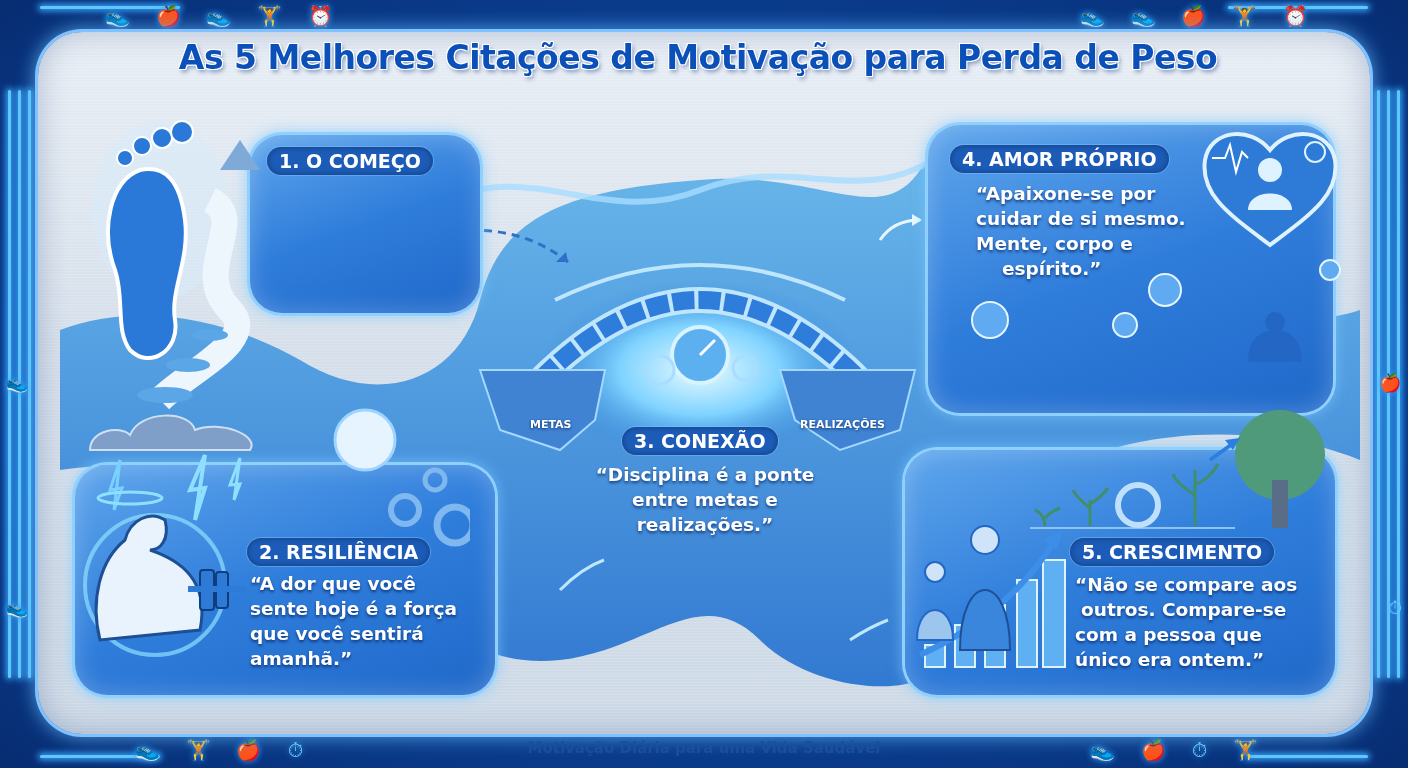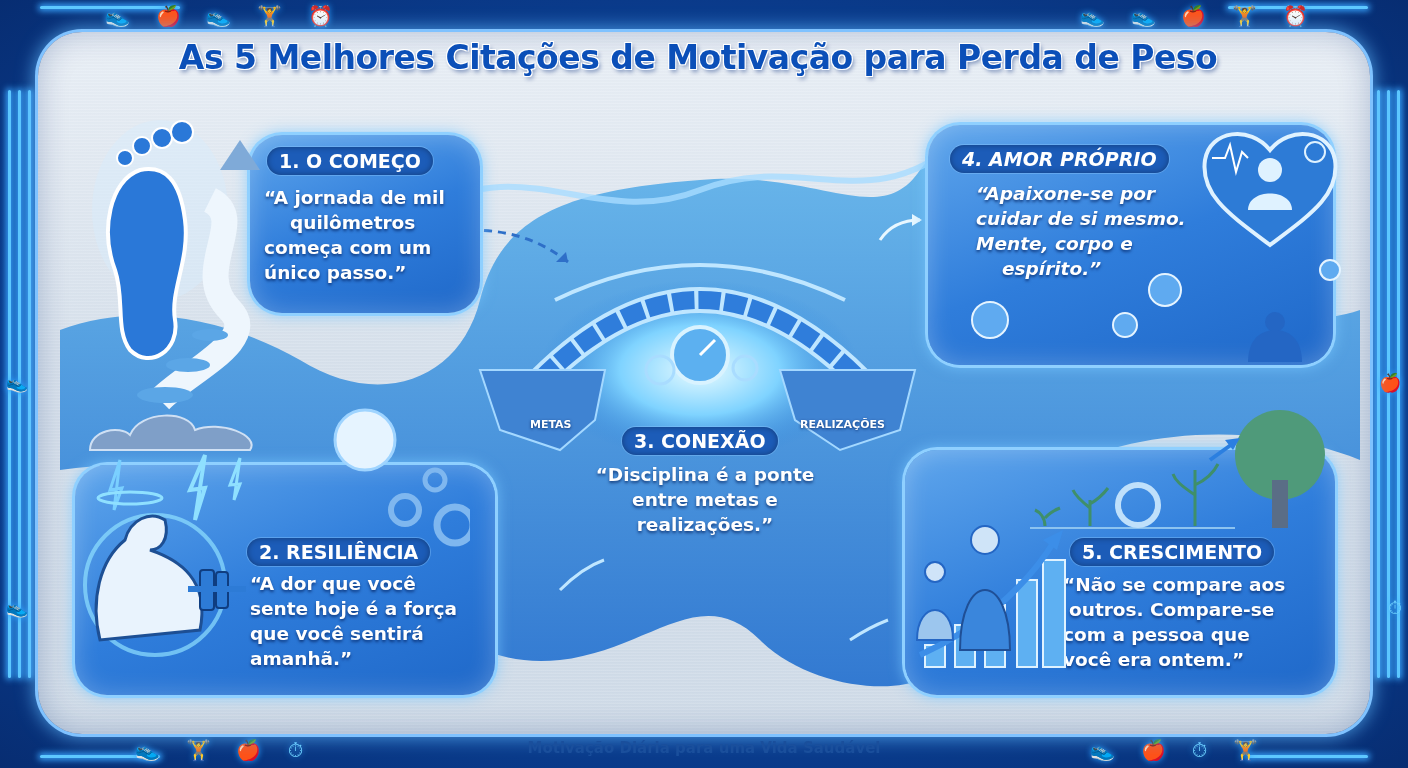--- a/index.html
+++ b/index.html
@@ -152,26 +152,20 @@
   <path d="M880 240 C 890 225, 905 220, 920 220" stroke="#e8f7ff" stroke-width="3" fill="none"></path>
   <polygon points="922,220 912,214 912,226" fill="#e8f7ff"></polygon>
   <path d="M560 590 C 575 575, 590 565, 604 560" stroke="#bfe6ff" stroke-width="3" fill="none"></path>
   <path d="M850 640 C 865 630, 875 625, 888 620" stroke="#bfe6ff" stroke-width="3" fill="none"></path>
 </svg>
 
 <div class="title">As 5 Melhores Citações de Motivação para Perda de Peso</div>
 
 <div class="card" style="left:250px; top:135px; width:230px; height:178px;">
   <div class="label-pill" style="left:17px; top:12px">1. O COMEÇO</div>
-  <div class="quote" style="left:14px; top:50px">
-    <div>“A jornada de mil</div>
-    <div style="padding-left:26px">quilômetros</div>
-    <div>começa com um</div>
-    <div>único passo.”</div>
-  </div>
 </div>
 
 <svg style="position:absolute; left:70px; top:110px" width="200" height="300">
   <ellipse cx="90" cy="100" rx="68" ry="90" fill="#d7ebfb" opacity="0.5"></ellipse>
   <path d="M70 60 C 40 70, 30 120, 45 160 C 55 190, 45 220, 60 240 C 80 260, 110 240, 105 210 C 100 180, 120 150, 115 110 C 110 70, 95 55, 70 60 Z" fill="#2a78d8" stroke="#ffffff" stroke-width="4"></path>
   <circle cx="55" cy="48" r="8" fill="#2a78d8" stroke="#fff" stroke-width="2"></circle>
   <circle cx="72" cy="36" r="9" fill="#2a78d8" stroke="#fff" stroke-width="2"></circle>
   <circle cx="92" cy="28" r="10" fill="#2a78d8" stroke="#fff" stroke-width="2"></circle>
   <circle cx="112" cy="22" r="11" fill="#2a78d8" stroke="#fff" stroke-width="2"></circle>
   <path d="M140 90 C 180 110, 120 160, 160 200 C 190 230, 120 260, 90 290" stroke="#eef6fd" stroke-width="26" fill="none"></path>
@@ -209,21 +203,21 @@
 
 <div class="label-pill" style="left:622px; top:427px">3. CONEXÃO</div>
 <div class="bank-label" style="left:530px; top:418px">METAS</div>
 <div class="bank-label" style="left:800px; top:418px">REALIZAÇÕES</div>
 <div class="quote" style="left:580px; top:462px; width:250px; text-align:center">
   <div>“Disciplina é a ponte</div>
   <div>entre metas e</div>
   <div>realizações.”</div>
 </div>
 
-<div class="card" style="left:928px; top:125px; width:405px; height:240px;font-style:italic;">
+<div class="card" style="left:928px; top:125px; width:405px; height:288px;">
   <div class="label-pill" style="left:22px; top:20px">4. AMOR PRÓPRIO</div>
   <div class="quote" style="left:48px; top:56px">
     <div>“Apaixone-se por</div>
     <div>cuidar de si mesmo.</div>
     <div>Mente, corpo e</div>
     <div style="padding-left:26px">espírito.”</div>
   </div>
 </div>
 <svg style="position:absolute; left:930px; top:100px" width="430" height="270">
   <path d="M340 145 C 300 115, 270 95, 275 60 C 280 30, 320 25, 340 50 C 360 25, 400 30, 405 60 C 410 95, 380 115, 340 145 Z" fill="#2d7bd6" stroke="#dff2ff" stroke-width="4"></path>
@@ -236,25 +230,25 @@
   <g fill="#5faaf0" stroke="#e5f4ff" stroke-width="2">
     <circle cx="235" cy="190" r="16"></circle>
     <circle cx="60" cy="220" r="18"></circle>
     <circle cx="195" cy="225" r="12"></circle>
     <circle cx="400" cy="170" r="10"></circle>
   </g>
 </svg>
 
 <div class="card" style="left:905px; top:450px; width:430px; height:245px;">
   <div class="label-pill" style="left:165px; top:88px">5. CRESCIMENTO</div>
-  <div class="quote" style="left:158px; top:122px">
+  <div class="quote" style="left:170px; top:122px">
     <div>“Não se compare aos</div>
     <div style="padding-left:6px">outros. Compare-se</div>
     <div>com a pessoa que</div>
-    <div>você era ontem.”</div>
+    <div>único era ontem.”</div>
   </div>
 </div>
 <svg style="position:absolute; left:905px; top:400px" width="440" height="280">
   <line x1="125" y1="128" x2="330" y2="128" stroke="#8cc3f0" stroke-width="2"></line>
   <path d="M140 126 C 140 118, 135 112, 130 110 M140 118 C 145 112, 150 110, 155 108" stroke="#3f8f6a" stroke-width="3" fill="none"></path>
   <path d="M185 126 L 185 100 M185 108 C 175 100, 170 95, 168 90 M185 104 C 195 98, 200 92, 203 88" stroke="#3f8f6a" stroke-width="3" fill="none"></path>
   <circle cx="233" cy="105" r="20" fill="none" stroke="#bfe0fb" stroke-width="6"></circle>
   <path d="M290 126 L 290 70 M290 95 C 275 85, 270 80, 268 74 M290 85 C 305 78, 310 70, 313 64" stroke="#3f8f6a" stroke-width="3" fill="none"></path>
   <circle cx="375" cy="55" r="45" fill="#4f9a7a"></circle>
   <rect x="367" y="80" width="16" height="48" fill="#5a6d86"></rect>

